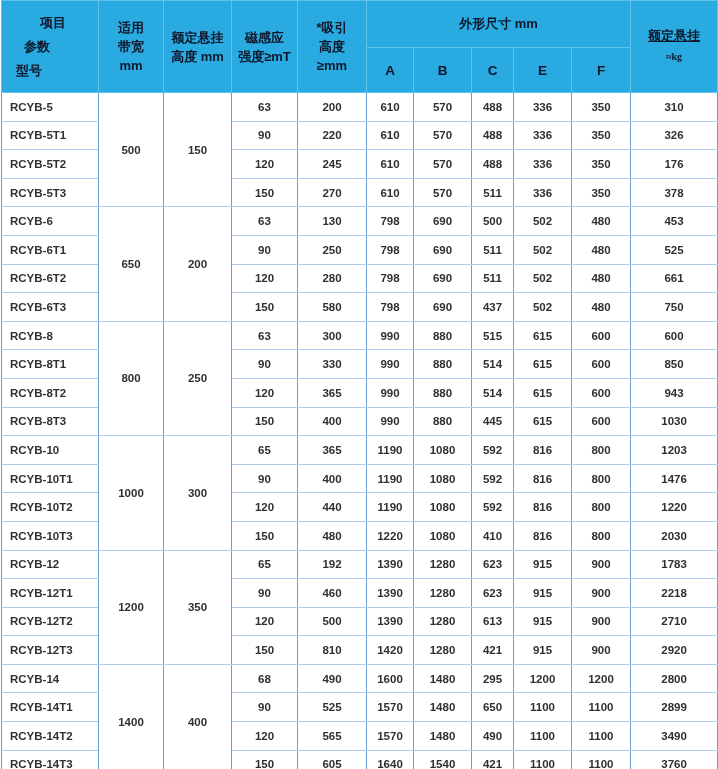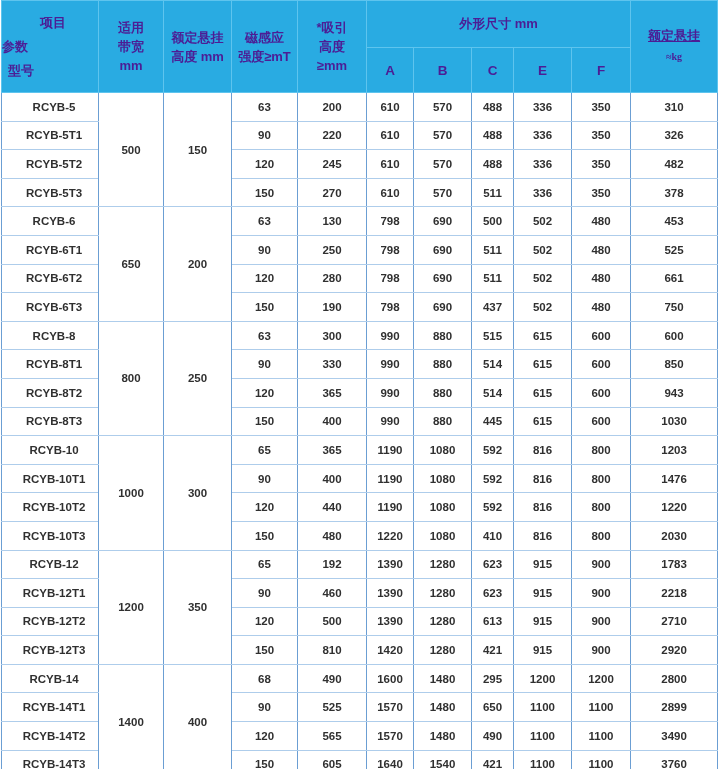--- a/index.html
+++ b/index.html
@@ -1,35 +1,35 @@
 <!DOCTYPE html>
 <html><head>
 <meta charset="utf-8">
 <style>
   html,body{margin:0;padding:0;background:#ffffff;}
   body{width:718px;height:769px;font-family:"Liberation Sans",sans-serif;-webkit-font-smoothing:antialiased;}
   table{border-collapse:collapse;table-layout:fixed;width:716px;margin:0 0 0 1px;border-bottom:2px solid #3f88cb;}
   
-  thead th{background:#29abe2;color:#4c1d95;font-weight:700;font-size:13px;
+  thead th{background:#29abe2;color:#0f172a;font-weight:700;font-size:13px;
            border:1px solid #5ec4ee;padding:0;vertical-align:middle;text-align:center;}
   tr.h1 th{height:46px;}
   tr.h2 th{height:44px;font-size:13.5px;}
   th .ln{line-height:19px;}
   th.corner{text-align:left;}
   th.corner .l1{text-align:left;padding-left:38px;line-height:24px;}
-  th.corner .l2{text-align:left;line-height:24px;}
-  th.corner .l3{text-align:left;padding-left:6px;line-height:24px;}
+  th.corner .l2{text-align:left;padding-left:22px;line-height:24px;}
+  th.corner .l3{text-align:left;padding-left:14px;line-height:24px;}
   .weight-title{text-decoration:underline;line-height:20px;}
   .weight-sub{font-family:"Liberation Serif",serif;font-weight:700;font-size:10px;line-height:22px;}
   
   tbody td{height:27.6px;padding:0;text-align:center;
            font-size:11.5px;font-weight:700;color:#303030;
            border-left:1px solid #6b9ed3;border-right:1px solid #6b9ed3;
            border-top:1px solid #aecdeb;border-bottom:1px solid #aecdeb;}
-  tbody td.model{text-align:center;padding-left:8px;}
+  tbody td.model{text-align:left;padding-left:8px;}
   tbody tr:last-child td{border-bottom:none;}
 </style>
 </head>
 <body>
 
 <table>
   <colgroup>
     <col style="width:97px">
       <col style="width:65px">
       <col style="width:68px">
@@ -108,21 +108,21 @@
       </tr>
       <tr>
         <td class="model">RCYB-5T2</td>
         <td>120</td>
         <td>245</td>
         <td>610</td>
         <td>570</td>
         <td>488</td>
         <td>336</td>
         <td>350</td>
-        <td>482</td>
+        <td>176</td>
       </tr>
       <tr>
         <td class="model">RCYB-5T3</td>
         <td>150</td>
         <td>270</td>
         <td>610</td>
         <td>570</td>
         <td>511</td>
         <td>336</td>
         <td>350</td>
@@ -159,21 +159,21 @@
         <td>798</td>
         <td>690</td>
         <td>511</td>
         <td>502</td>
         <td>480</td>
         <td>661</td>
       </tr>
       <tr>
         <td class="model">RCYB-6T3</td>
         <td>150</td>
-        <td>190</td>
+        <td>580</td>
         <td>798</td>
         <td>690</td>
         <td>437</td>
         <td>502</td>
         <td>480</td>
         <td>750</td>
       </tr>
       <tr>
         <td class="model">RCYB-8</td>
         <td rowspan="4">800</td>

